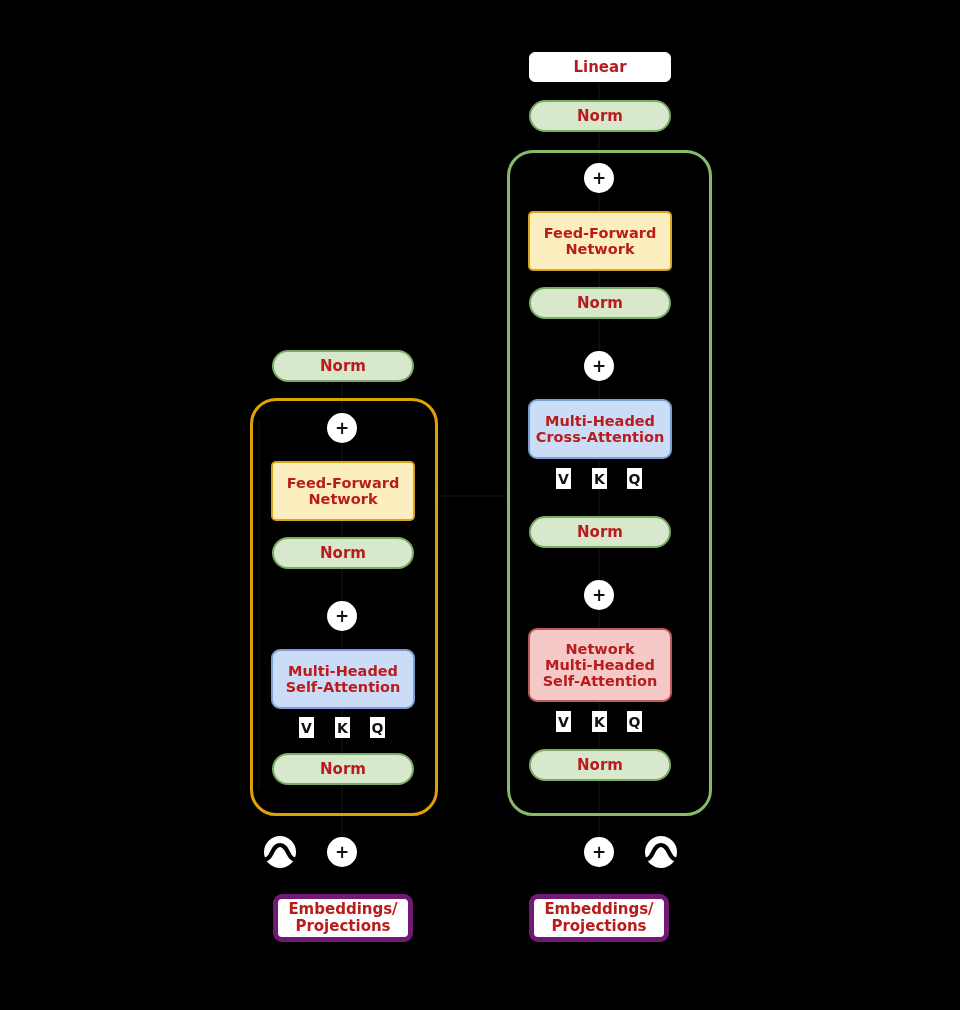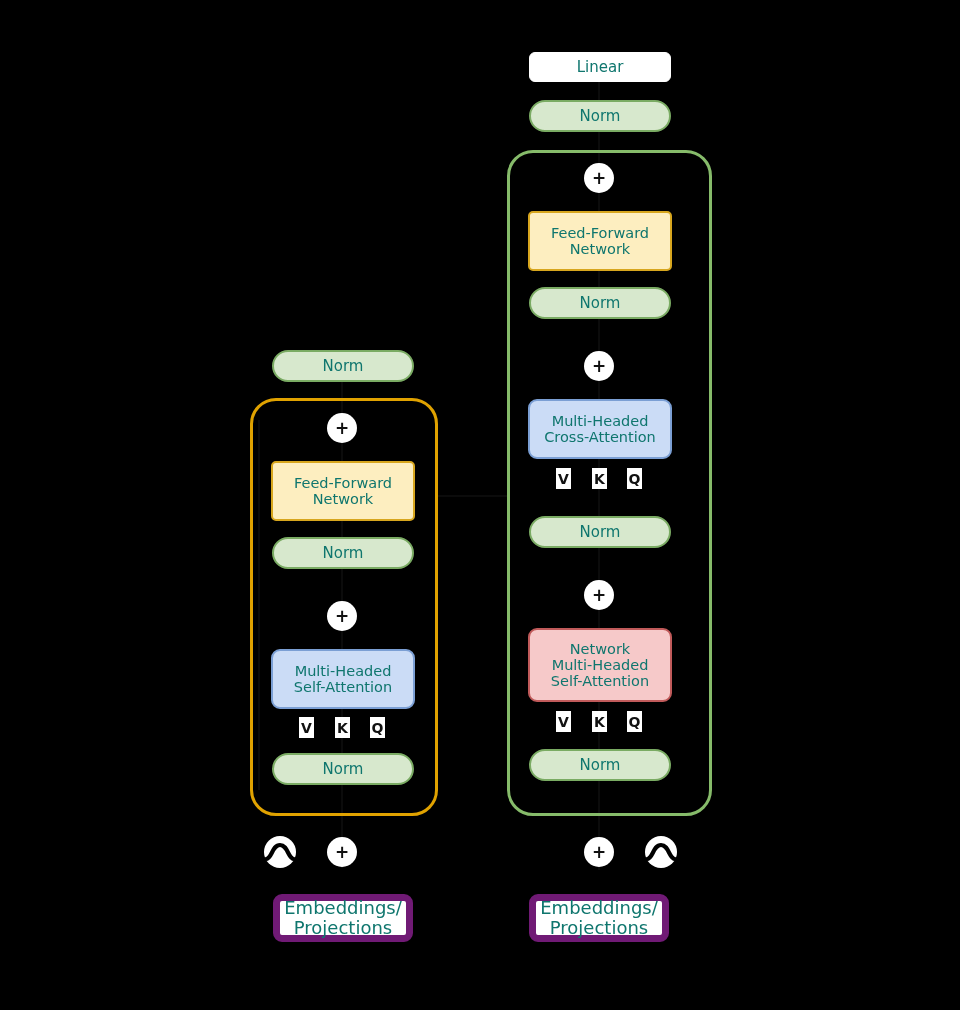--- a/index.html
+++ b/index.html
@@ -9,22 +9,22 @@
     -webkit-font-smoothing:antialiased;
   }
   .stage{position:absolute;inset:0;}
 
   
   .node{
     position:absolute;
     box-sizing:border-box;
     display:flex;align-items:center;justify-content:center;
     text-align:center;
-    font-weight:normal;
-    color:#0f766e;
+    font-weight:bold;
+    color:#b91c1c;
     line-height:1.12;
     border-radius:7px;
     z-index:6;
   }
   .node.norm{
     background:#d7e8cd;border:2px solid #7aab63;
     font-size:15px;border-radius:16px;
   }
   .node.linear{
     background:#ffffff;border:1px solid #ffffff;
@@ -36,22 +36,22 @@
   }
   .node.attn{
     background:#cbdcf6;border:2px solid #7b9fd4;
     font-size:14.5px;border-radius:9px;
   }
   .node.masked{
     background:#f6c9c9;border:2px solid #c05a5a;
     font-size:14.5px;border-radius:9px;
   }
   .node.embed{
-    background:#ffffff;border:7px solid #701a75;
-    font-size:18px;border-radius:9px;
+    background:#ffffff;border:5px solid #701a75;
+    font-size:15px;border-radius:9px;
   }
 
   
   .residual-box{
     position:absolute;
     box-sizing:border-box;
     border-radius:26px;
     background:transparent;
     z-index:2;
   }

